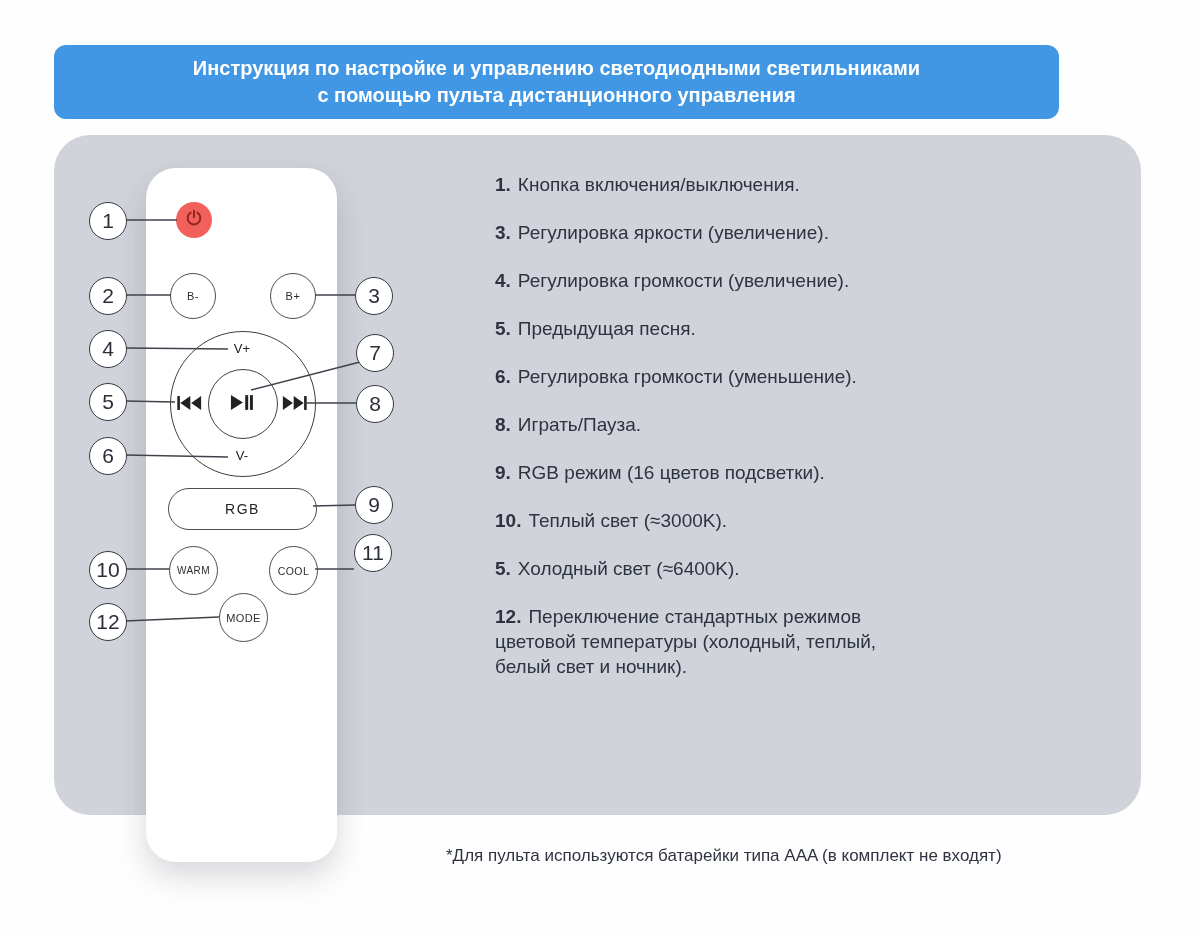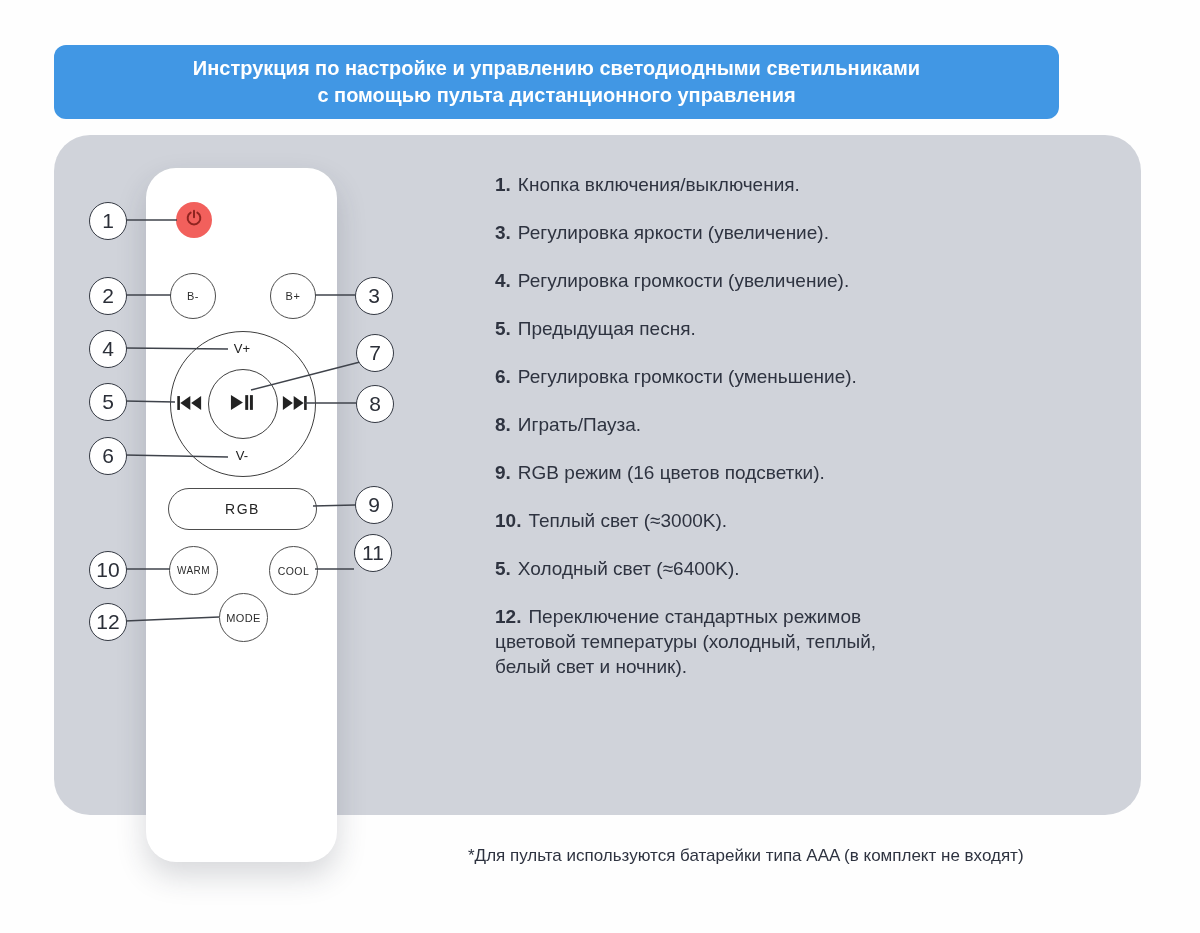--- a/index.html
+++ b/index.html
@@ -50,21 +50,21 @@
   .c4{left:89px;top:330px;}  .c5{left:89px;top:383px;}  .c6{left:89px;top:437px;}
   .c7{left:356px;top:334px;} .c8{left:356px;top:385px;} .c9{left:355px;top:486px;}
   .c10{left:89px;top:551px;} .c11{left:354px;top:534px;} .c12{left:89px;top:603px;}
 
   
   .list{position:absolute;left:455px;top:172px;width:560px;margin-left:40px;}
   .item{margin-bottom:23px;font-size:19px;line-height:25px;color:#2e3340;}
   .item .num{font-weight:bold;margin-right:7px;}
   .item .txt{white-space:pre-line;}
 
-  .footnote{position:absolute;left:468px;top:846px;font-size:17px;color:#2e3340;}
+  .footnote{position:absolute;left:446px;top:846px;font-size:17px;color:#2e3340;}
 </style>
 </head>
 <body>
 
 <div class="page">
 
   <div class="header">
     <div class="h-line">Инструкция по настройке и управлению светодиодными светильниками</div>
     <div class="h-line">с помощью пульта дистанционного управления</div>
   </div>

